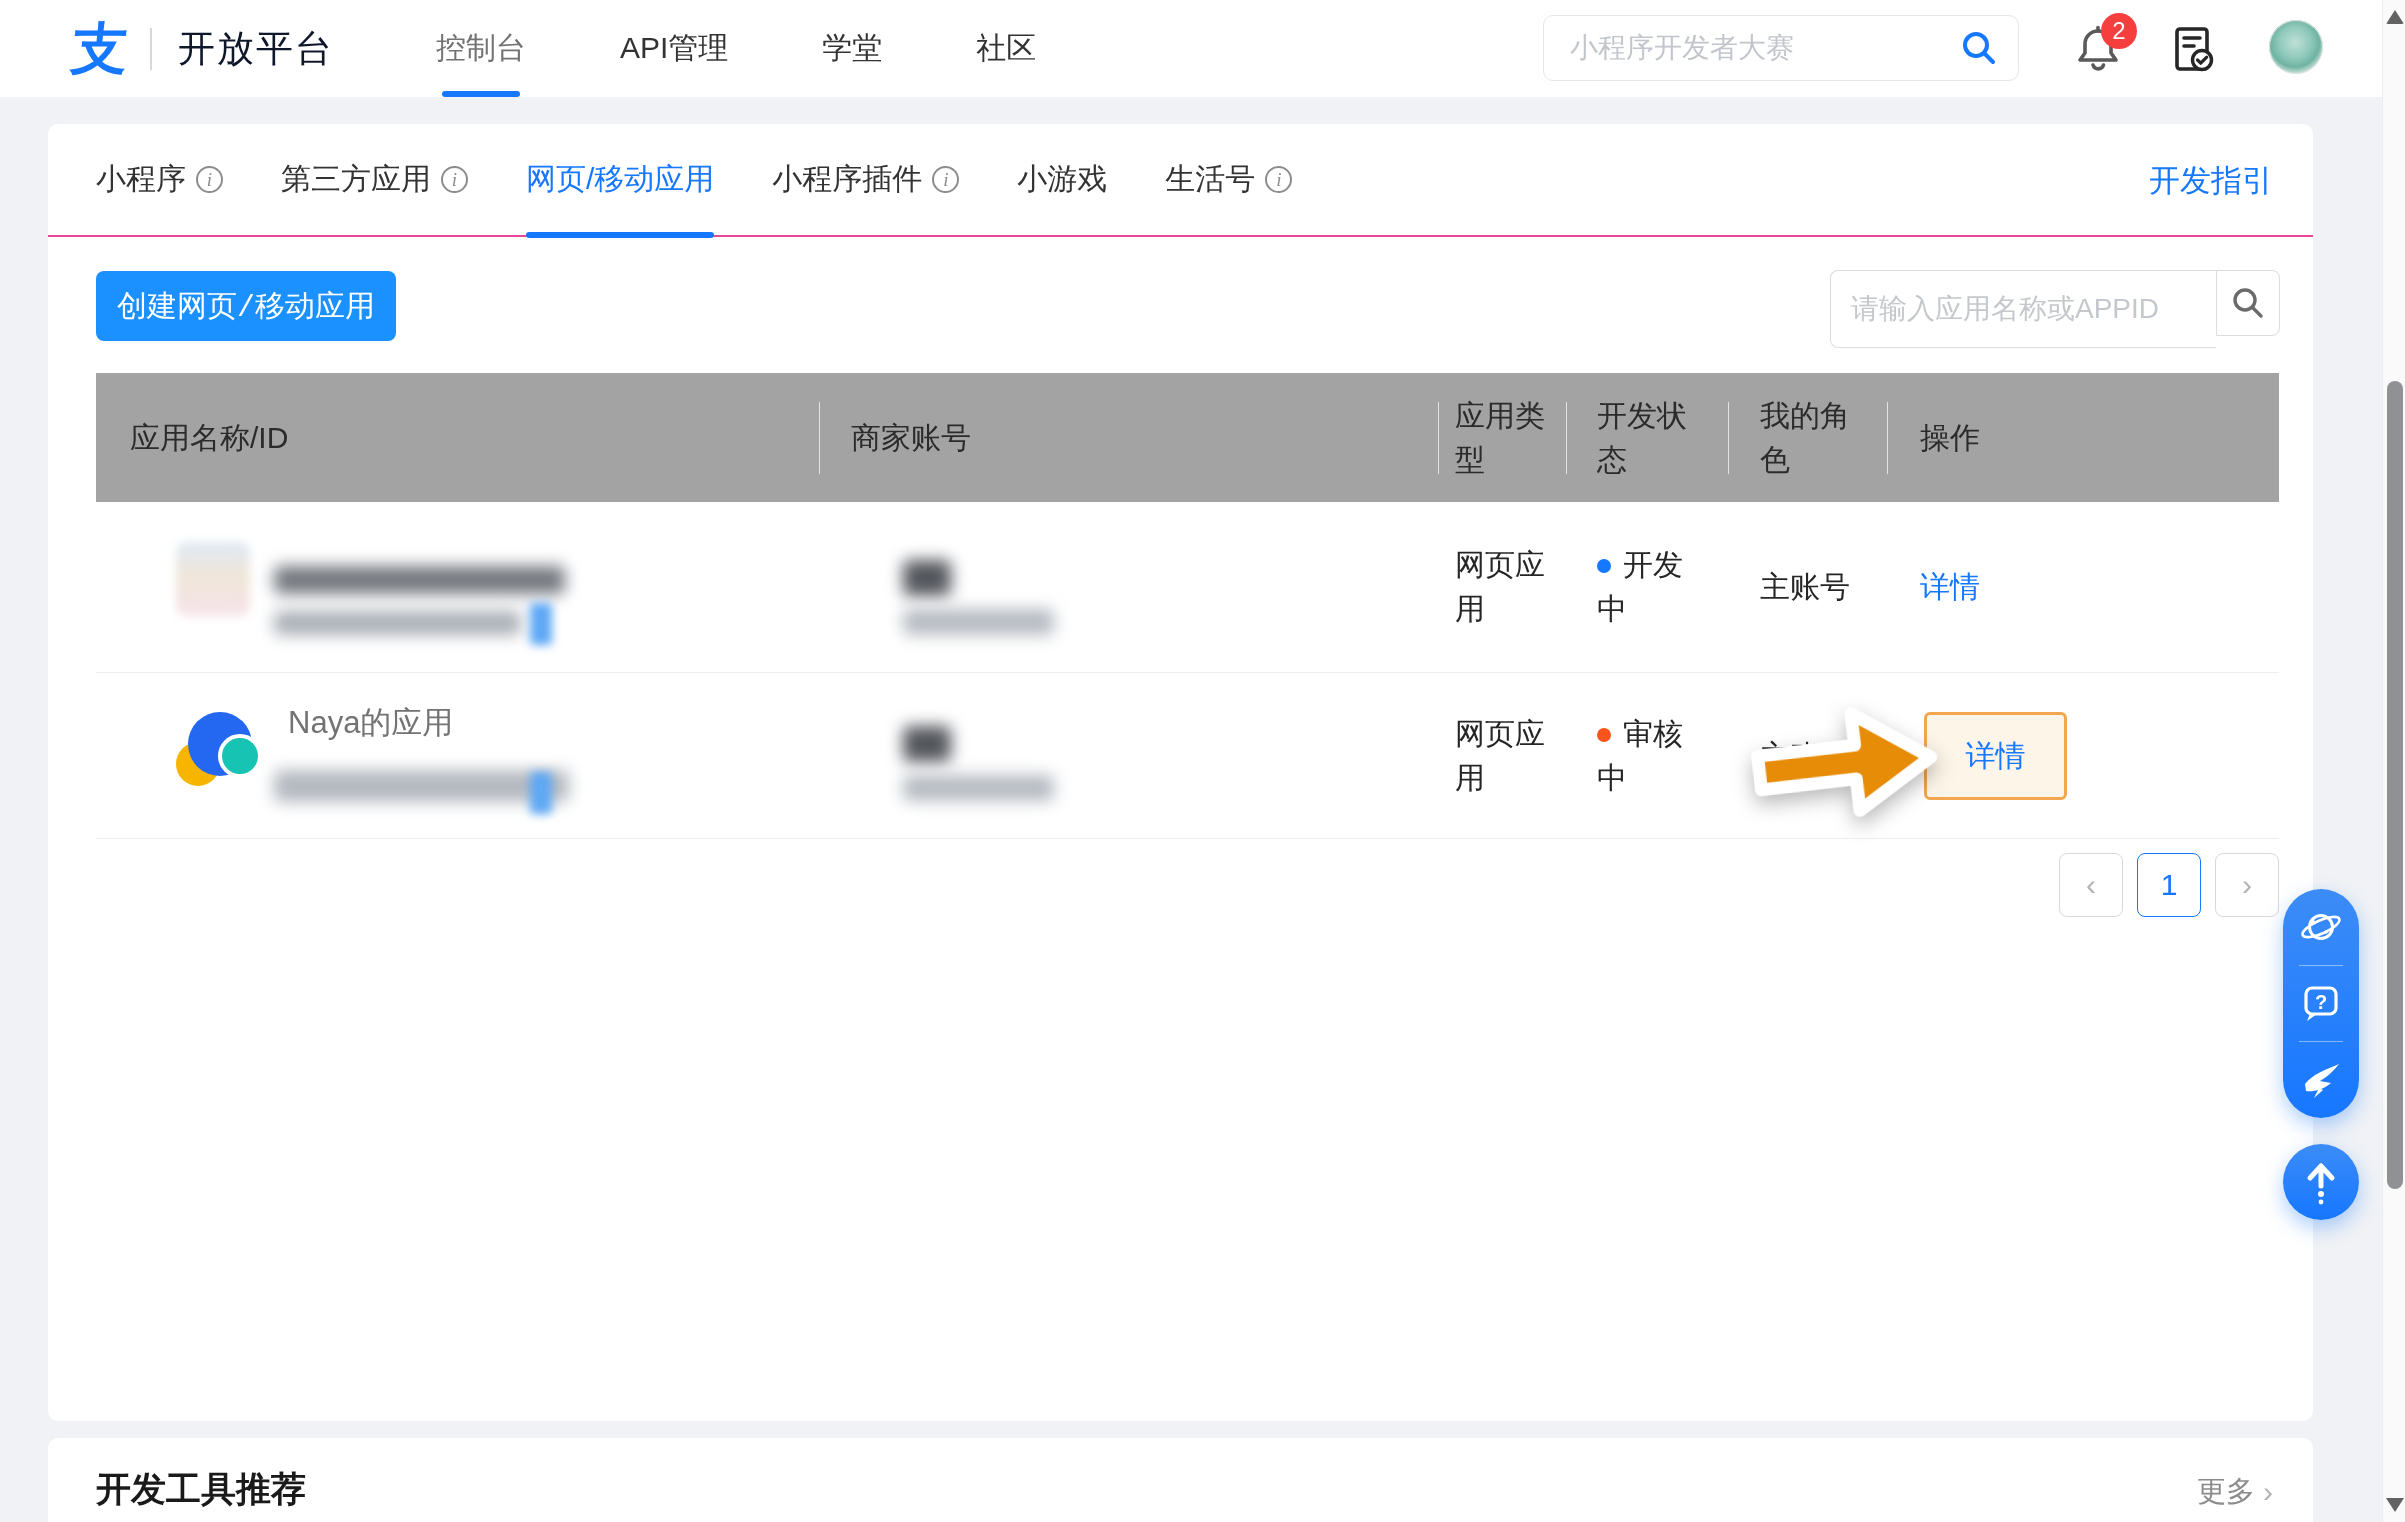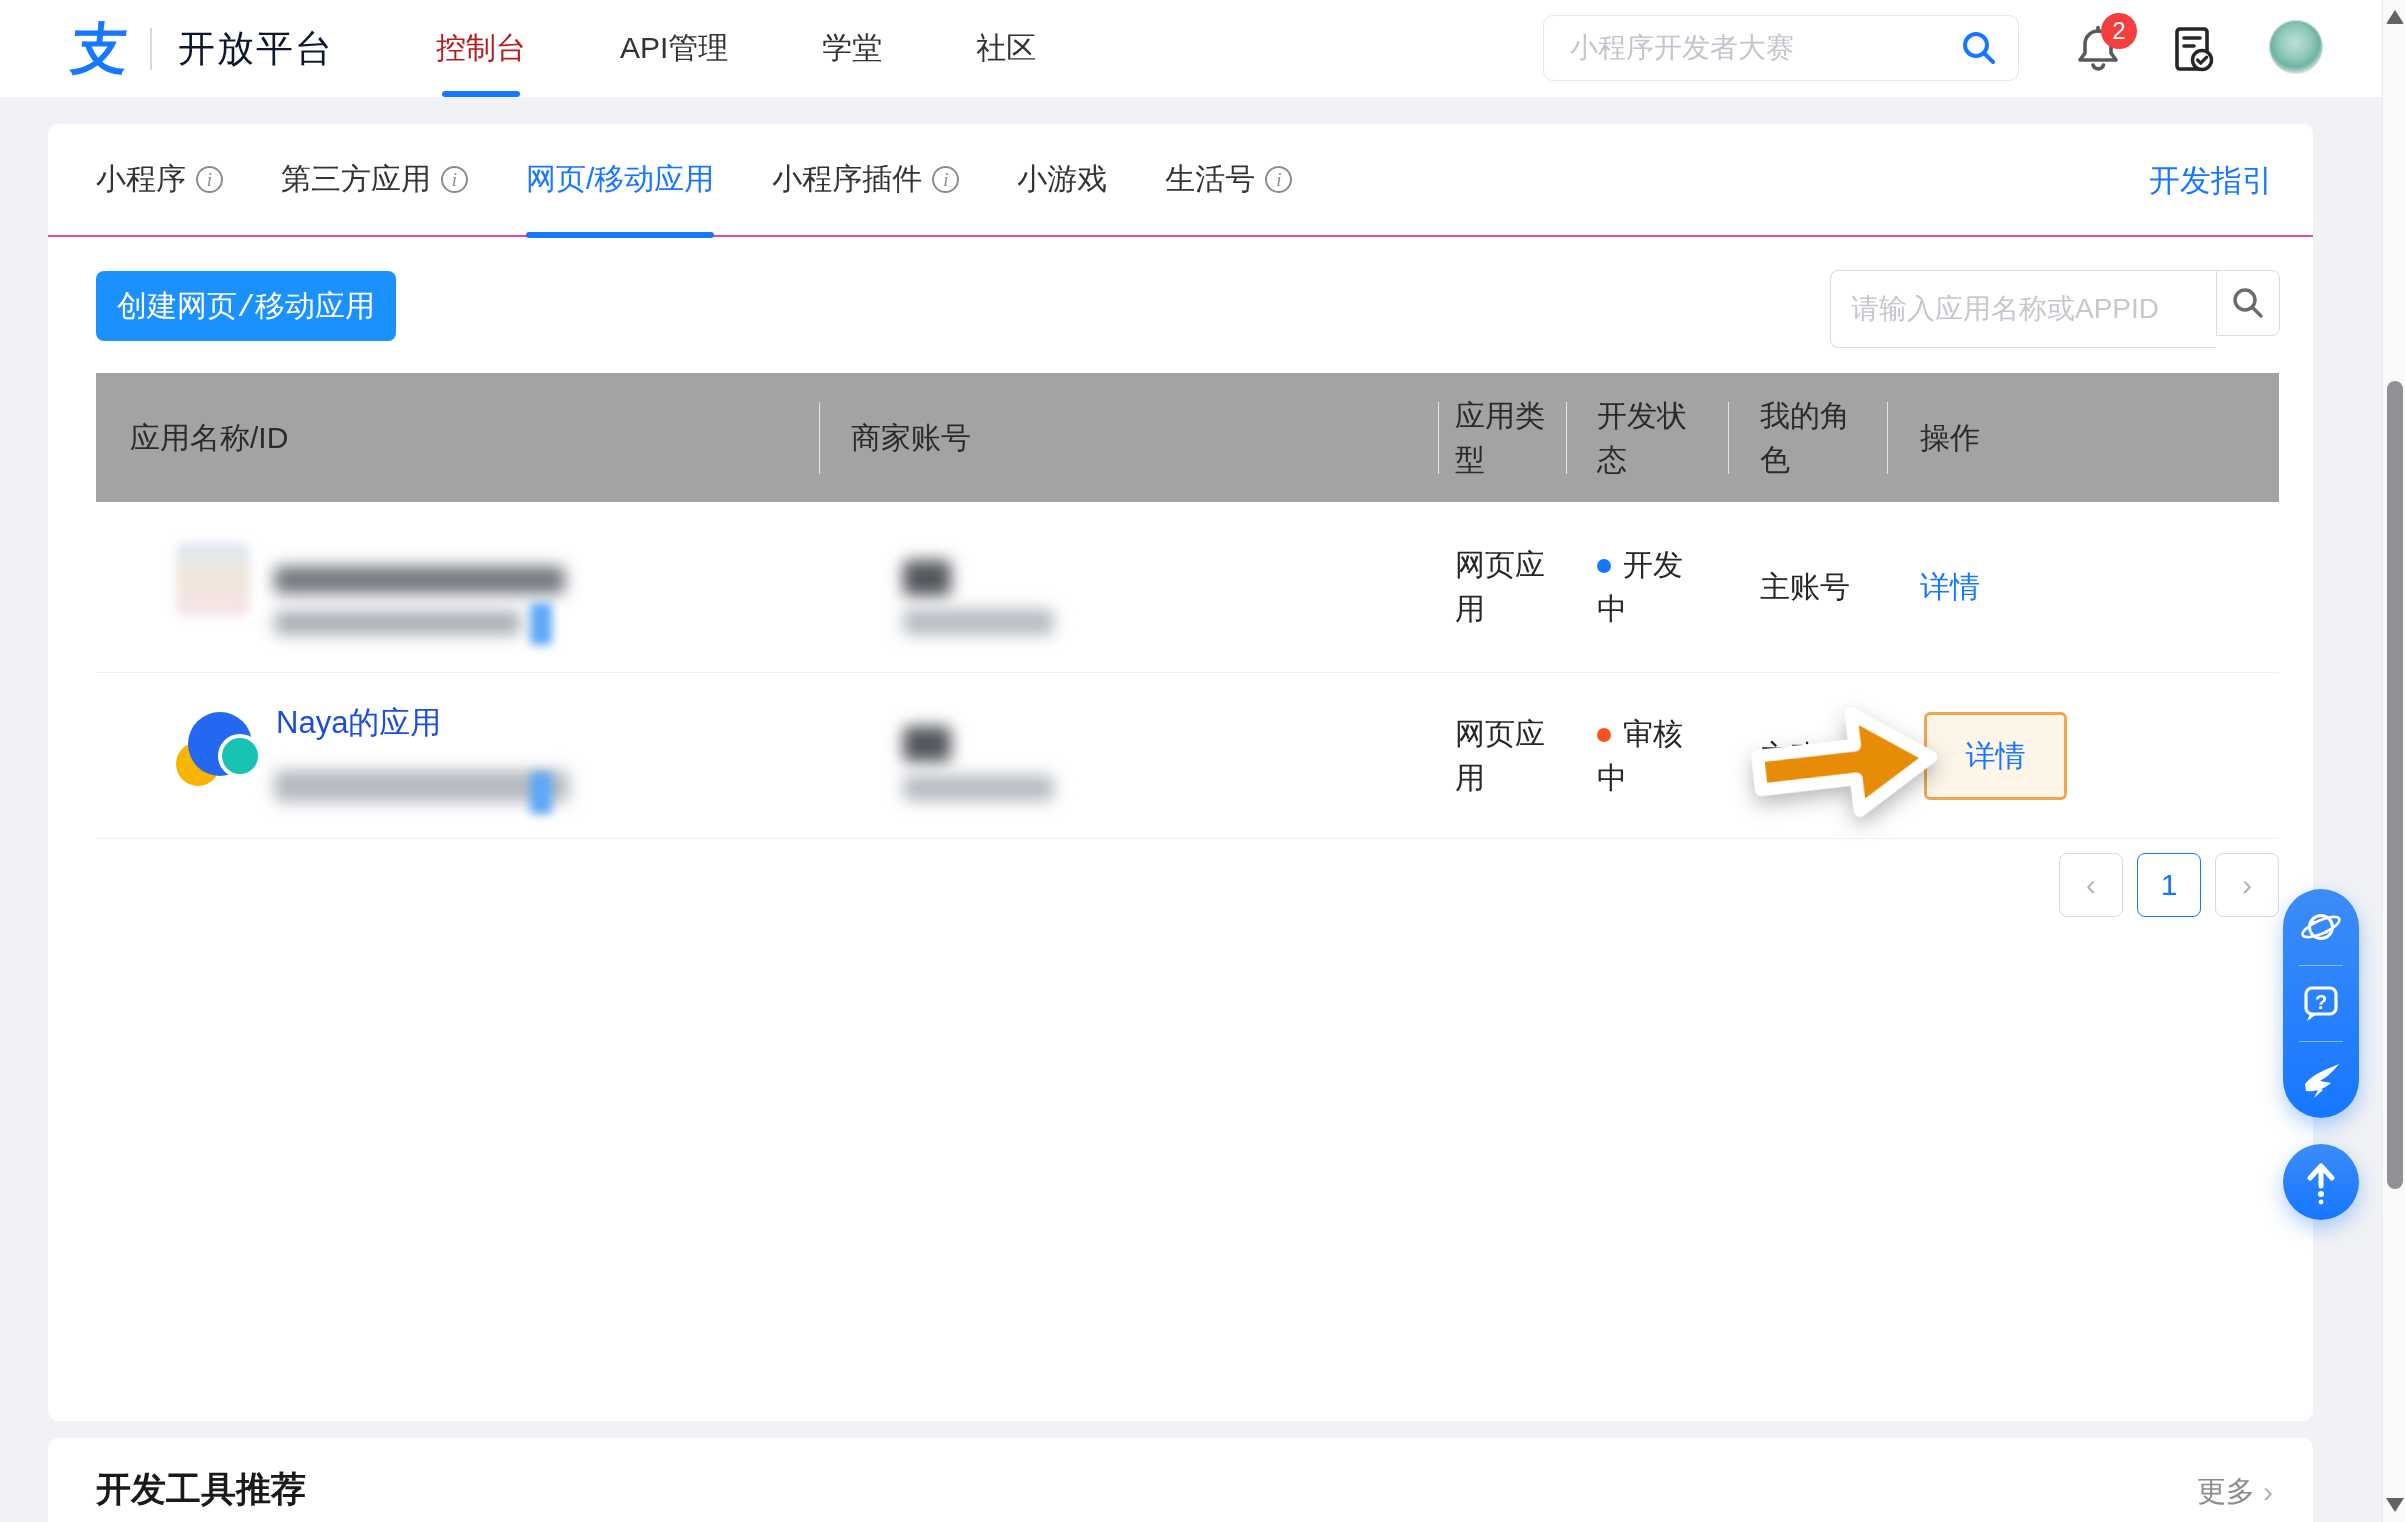--- a/index.html
+++ b/index.html
@@ -11,21 +11,21 @@
     color:#262626;
   }
   
   .topbar { position:absolute; left:0; top:0; width:2406px; height:97px; background:#fff; }
   .logo-wrap { position:absolute; left:72px; top:14px; display:flex; align-items:center; }
   .logo-glyph { font-size:56px; font-weight:700; color:#1677ff; transform:skewX(-6deg); line-height:70px; }
   .logo-divider { width:2px; height:42px; background:#d8d8d8; margin:0 26px 0 22px; }
   .brand { font-size:37px; color:#0f172a; letter-spacing:2px; }
   .topnav { position:absolute; left:436px; top:0; height:97px; display:flex; align-items:center; gap:94px; }
   .topnav-item { font-size:30px; color:#333; position:relative; height:97px; display:flex; align-items:center; cursor:pointer; }
-  .topnav-item.active { color:#b91c1c; }
+  .topnav-item.active { color:#737373; }
   .topnav-item.active::after { content:""; position:absolute; left:50%; transform:translateX(-50%); bottom:0; width:78px; height:6px; border-radius:3px; background:#1677ff; }
   .hdr-search { position:absolute; left:1543px; top:15px; width:476px; height:66px; border:1px solid #e3e5e8; border-radius:10px; background:#fff; display:flex; align-items:center; }
   .hdr-search input { flex:1; border:none; outline:none; font-size:28px; padding:0 10px 0 26px; color:#333; background:transparent; font-family:inherit; }
   .hdr-search input::placeholder { color:#c2c6cc; }
   .hdr-search-icon { margin-right:20px; display:flex; }
   .icon-btn { position:absolute; display:flex; align-items:center; justify-content:center; cursor:pointer; }
   .bell { left:2074px; top:24px; width:48px; height:50px; }
   .badge { position:absolute; left:2101px; top:13px; min-width:36px; height:36px; border-radius:18px; background:#f53f3f; color:#fff; font-size:24px; display:flex; align-items:center; justify-content:center; padding:0 6px; }
   .task { left:2169px; top:24px; width:48px; height:50px; }
   .avatar { position:absolute; left:2269px; top:20px; width:54px; height:54px; border-radius:50%;
@@ -67,21 +67,21 @@
   .b-copy { background:#5ea8f5; filter:blur(5px); width:22px; height:42px; border-radius:4px; }
   .b-copy-1 { left:434px; top:101px; } .b-copy-2 { left:434px; top:98px; }
   .b-acct-dark { left:807px; top:58px; width:48px; height:36px; background:#53565c; filter:blur(8px); }
   .b-acct-gray { left:807px; top:107px; width:151px; height:26px; background:#b6bbc2; filter:blur(8px); }
   .b-acct-dark2 { top:52px; } .b-acct-gray2 { top:101px; }
   .b-id2 { left:178px; top:96px; width:295px; height:32px; background:#b4b9c0; filter:blur(8px); }
   .naya-icon { position:absolute; left:80px; top:36px; width:80px; height:80px; }
   .naya-icon .c-yellow { position:absolute; left:0px; top:32px; width:44px; height:44px; border-radius:50%; background:#f7b500; }
   .naya-icon .c-blue { position:absolute; left:12px; top:2px; width:64px; height:64px; border-radius:50%; background:#2468f2; }
   .naya-icon .c-teal { position:absolute; left:42px; top:24px; width:44px; height:44px; border-radius:50%; background:#17c3b2; border:4px solid #fff; }
-  .app-name { position:absolute; left:180px; top:28px; font-size:31px; color:#1d4ed8; }
+  .app-name { position:absolute; left:192px; top:28px; font-size:31px; color:#737373; }
   .detail-btn { position:absolute; left:1828px; top:38px; width:143px; height:88px; background:#fdf5e8; border:3px solid #f0a74f; border-radius:6px; display:flex; align-items:center; justify-content:center; font-size:30px; color:#1677ff; cursor:pointer; }
   .big-arrow { position:absolute; left:1648px; top:18px; width:205px; height:141px; z-index:5; transform:rotate(-3deg); filter:drop-shadow(0 8px 10px rgba(0,0,0,0.28)); pointer-events:none; }
   
   .pager { position:absolute; top:729px; right:34px; display:flex; gap:14px; }
   .page-btn { width:64px; height:64px; border:1px solid #d9d9d9; border-radius:8px; background:#fff; display:flex; align-items:center; justify-content:center; font-size:30px; color:#b3b3b3; cursor:pointer; }
   .page-btn.current { border-color:#1677ff; color:#1677ff; }
   
   .float-pill { position:absolute; left:2283px; top:889px; width:76px; height:229px; border-radius:38px;
     background:linear-gradient(180deg,#3c8cf7 0%,#1677ff 100%); box-shadow:0 8px 20px rgba(22,119,255,.35);
     display:flex; flex-direction:column; align-items:center; justify-content:space-evenly; }

